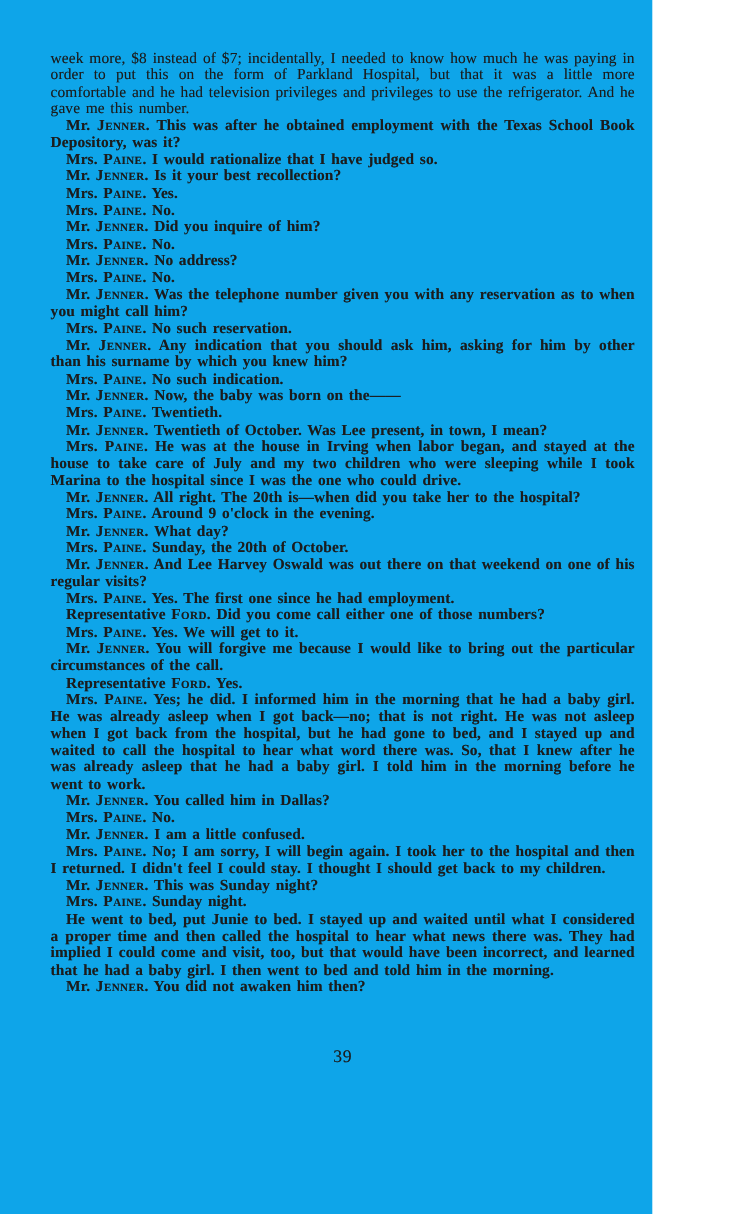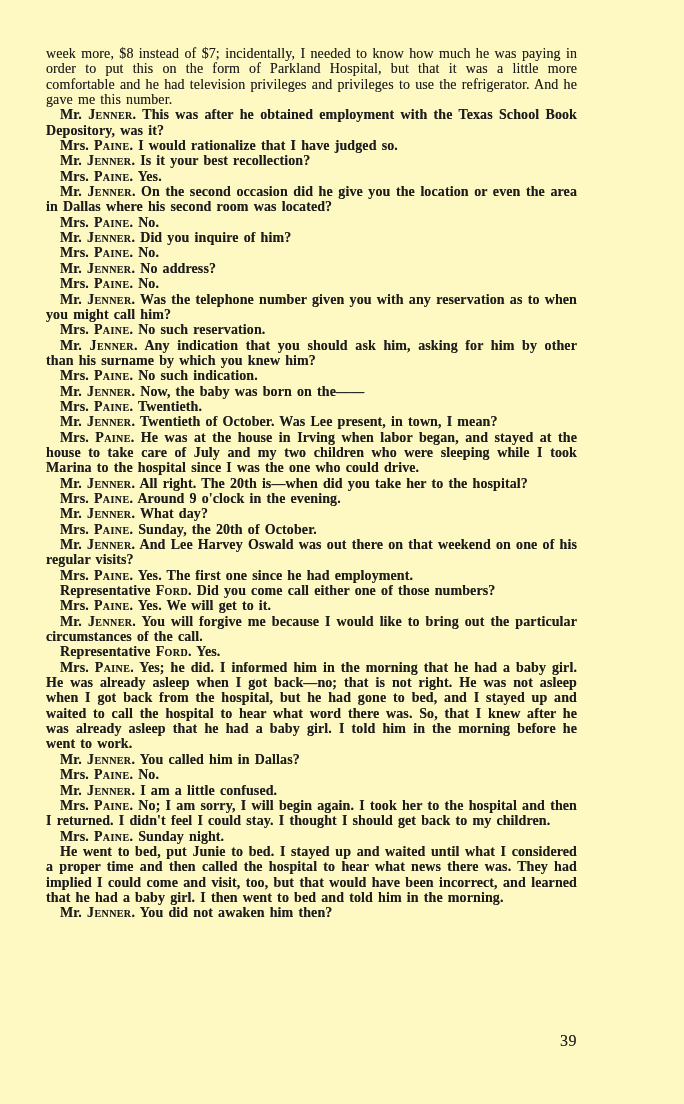--- a/index.html
+++ b/index.html
@@ -2,23 +2,23 @@
 <html><head>
 <meta charset="utf-8">
 <style>
   html, body {
     margin: 0;
     padding: 0;
     background: #ffffff;
   }
   .sheet {
     position: relative;
-    width: 684px;
+    width: 593px;
     height: 1104px;
-    background: #fef9c3;
+    background: #0ea5e9;
     overflow: hidden;
     font-family: "Liberation Serif", "DejaVu Serif", serif;
     color: #1c1c1c;
   }
   .text-block {
     position: absolute;
     left: 46px;
     top: 46px;
     width: 531px;
     font-size: 14px;
@@ -38,40 +38,39 @@
   }
   p.para.plain {
     text-indent: 0;
   }
   .smallcaps {
     font-variant: small-caps;
     letter-spacing: 0.4px;
   }
   .page-number {
     position: absolute;
-    top: 1032px;
+    top: 952px;
     left: 46px;
     width: 531px;
-    text-align: right;
+    text-align: center;
     font-size: 16px;
     letter-spacing: 0.5px;
     text-shadow: 0 0 0.4px rgba(20,20,20,0.45);
   }
 </style>
 </head>
 <body>
 
 <div class="sheet">
   <div class="text-block" id="transcript">
       <p class="para plain"><span>week more, $8 instead of $7; incidentally, I needed to know how much he was paying in order to put this on the form of Parkland Hospital, but that it was a little more comfortable and he had television privileges and privileges to use the refrigerator.  And he gave me this number.</span></p>
       <p class="para speech"><span class="speaker"><span>Mr.</span> <span class="smallcaps">Jenner</span></span><span>. </span><span>This was after he obtained employment with the Texas School Book Depository, was it?</span></p>
       <p class="para speech"><span class="speaker"><span>Mrs.</span> <span class="smallcaps">Paine</span></span><span>. </span><span>I would rationalize that I have judged so.</span></p>
       <p class="para speech"><span class="speaker"><span>Mr.</span> <span class="smallcaps">Jenner</span></span><span>. </span><span>Is it your best recollection?</span></p>
       <p class="para speech"><span class="speaker"><span>Mrs.</span> <span class="smallcaps">Paine</span></span><span>. </span><span>Yes.</span></p>
-      <p class="para speech"><span class="speaker"><span>Mr.</span> <span class="smallcaps">Jenner</span></span><span>. </span><span>On the second occasion did he give you the location or even the area in Dallas where his second room was located?</span></p>
       <p class="para speech"><span class="speaker"><span>Mrs.</span> <span class="smallcaps">Paine</span></span><span>. </span><span>No.</span></p>
       <p class="para speech"><span class="speaker"><span>Mr.</span> <span class="smallcaps">Jenner</span></span><span>. </span><span>Did you inquire of him?</span></p>
       <p class="para speech"><span class="speaker"><span>Mrs.</span> <span class="smallcaps">Paine</span></span><span>. </span><span>No.</span></p>
       <p class="para speech"><span class="speaker"><span>Mr.</span> <span class="smallcaps">Jenner</span></span><span>. </span><span>No address?</span></p>
       <p class="para speech"><span class="speaker"><span>Mrs.</span> <span class="smallcaps">Paine</span></span><span>. </span><span>No.</span></p>
       <p class="para speech"><span class="speaker"><span>Mr.</span> <span class="smallcaps">Jenner</span></span><span>. </span><span>Was the telephone number given you with any reservation as to when you might call him?</span></p>
       <p class="para speech"><span class="speaker"><span>Mrs.</span> <span class="smallcaps">Paine</span></span><span>. </span><span>No such reservation.</span></p>
       <p class="para speech"><span class="speaker"><span>Mr.</span> <span class="smallcaps">Jenner</span></span><span>. </span><span>Any indication that you should ask him, asking for him by other than his surname by which you knew him?</span></p>
       <p class="para speech"><span class="speaker"><span>Mrs.</span> <span class="smallcaps">Paine</span></span><span>. </span><span>No such indication.</span></p>
       <p class="para speech"><span class="speaker"><span>Mr.</span> <span class="smallcaps">Jenner</span></span><span>. </span><span>Now, the baby was born on the——</span></p>
@@ -86,18 +85,19 @@
       <p class="para speech"><span class="speaker"><span>Mrs.</span> <span class="smallcaps">Paine</span></span><span>. </span><span>Yes.  The first one since he had employment.</span></p>
       <p class="para speech"><span class="speaker"><span>Representative</span> <span class="smallcaps">Ford</span></span><span>. </span><span>Did you come call either one of those numbers?</span></p>
       <p class="para speech"><span class="speaker"><span>Mrs.</span> <span class="smallcaps">Paine</span></span><span>. </span><span>Yes.  We will get to it.</span></p>
       <p class="para speech"><span class="speaker"><span>Mr.</span> <span class="smallcaps">Jenner</span></span><span>. </span><span>You will forgive me because I would like to bring out the particular circumstances of the call.</span></p>
       <p class="para speech"><span class="speaker"><span>Representative</span> <span class="smallcaps">Ford</span></span><span>. </span><span>Yes.</span></p>
       <p class="para speech"><span class="speaker"><span>Mrs.</span> <span class="smallcaps">Paine</span></span><span>. </span><span>Yes; he did.  I informed him in the morning that he had a baby girl.  He was already asleep when I got back—no; that is not right.  He was not asleep when I got back from the hospital, but he had gone to bed, and I stayed up and waited to call the hospital to hear what word there was.  So, that I knew after he was already asleep that he had a baby girl.  I told him in the morning before he went to work.</span></p>
       <p class="para speech"><span class="speaker"><span>Mr.</span> <span class="smallcaps">Jenner</span></span><span>. </span><span>You called him in Dallas?</span></p>
       <p class="para speech"><span class="speaker"><span>Mrs.</span> <span class="smallcaps">Paine</span></span><span>. </span><span>No.</span></p>
       <p class="para speech"><span class="speaker"><span>Mr.</span> <span class="smallcaps">Jenner</span></span><span>. </span><span>I am a little confused.</span></p>
       <p class="para speech"><span class="speaker"><span>Mrs.</span> <span class="smallcaps">Paine</span></span><span>. </span><span>No; I am sorry, I will begin again.  I took her to the hospital and then I returned.  I didn't feel I could stay.  I thought I should get back to my children.</span></p>
+      <p class="para speech"><span class="speaker"><span>Mr.</span> <span class="smallcaps">Jenner</span></span><span>. </span><span>This was Sunday night?</span></p>
       <p class="para speech"><span class="speaker"><span>Mrs.</span> <span class="smallcaps">Paine</span></span><span>. </span><span>Sunday night.</span></p>
       <p class="para indent"><span>He went to bed, put Junie to bed.  I stayed up and waited until what I considered a proper time and then called the hospital to hear what news there was.  They had implied I could come and visit, too, but that would have been incorrect, and learned that he had a baby girl.  I then went to bed and told him in the morning.</span></p>
       <p class="para speech"><span class="speaker"><span>Mr.</span> <span class="smallcaps">Jenner</span></span><span>. </span><span>You did not awaken him then?</span></p>
     </div>
   <div class="page-number">39</div>
 </div>
 
 </body></html>

